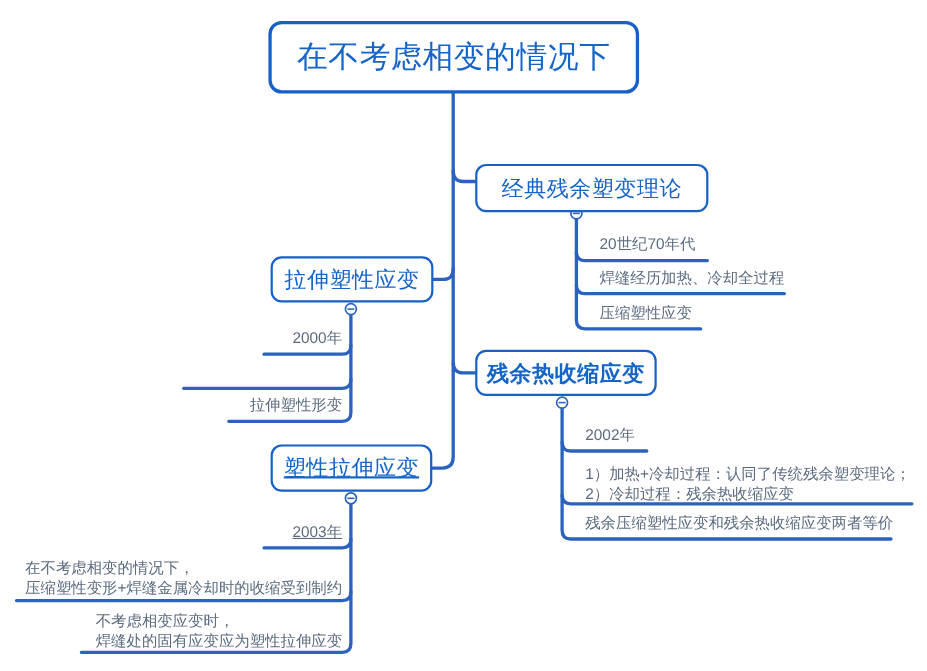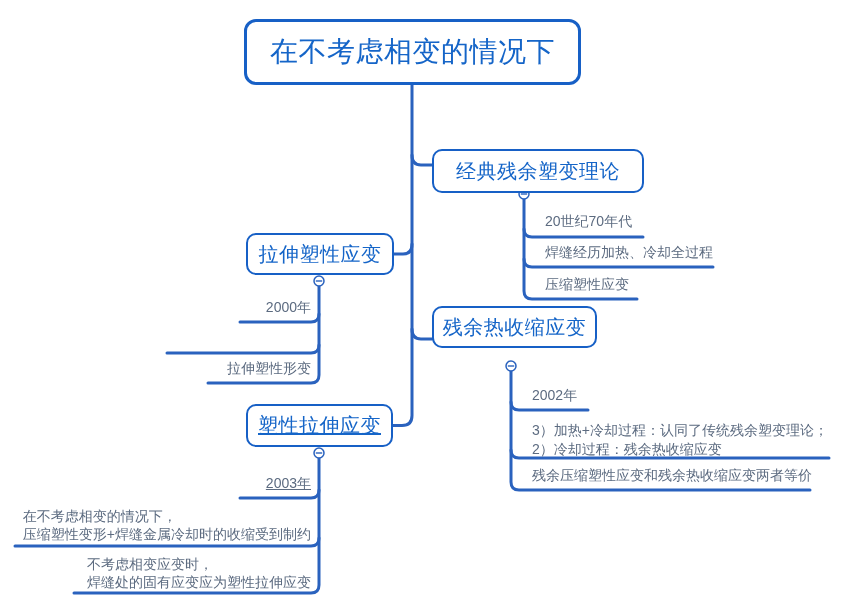--- a/index.html
+++ b/index.html
@@ -90,21 +90,21 @@
   <div class="node root-node" style="left:244px;top:19px;width:337px;height:66px;">
     <span>在不考虑相变的情况下</span>
   </div>
 
   <div class="node branch-node" style="left:432px;top:149px;width:212px;height:44px;">
     <span>经典残余塑变理论</span>
   </div>
   <div class="node branch-node" style="left:246px;top:233px;width:148px;height:42px;">
     <span>拉伸塑性应变</span>
   </div>
-  <div class="node branch-node" style="left:432px;top:306px;width:165px;height:42px;">
+  <div class="node branch-node" style="left:432px;top:318px;width:165px;height:42px;font-weight:bold;">
     <span>残余热收缩应变</span>
   </div>
   <div class="node branch-node" style="left:246px;top:404px;width:147px;height:43px;text-decoration:underline;">
     <span>塑性拉伸应变</span>
   </div>
 
   <div class="leaf" style="left:545px;top:212px;">
     <div>20世纪70年代</div>
   </div>
   <div class="leaf" style="left:545px;top:243px;">
@@ -118,21 +118,21 @@
     <div>2000年</div>
   </div>
   <div class="leaf" style="right:532px;top:359px;">
     <div>拉伸塑性形变</div>
   </div>
 
   <div class="leaf" style="left:532px;top:386px;">
     <div>2002年</div>
   </div>
   <div class="leaf wide" style="left:532px;top:421px;">
-    <div>3）加热+冷却过程：认同了传统残余塑变理论；</div>
+    <div>1）加热+冷却过程：认同了传统残余塑变理论；</div>
     <div>2）冷却过程：残余热收缩应变</div>
   </div>
   <div class="leaf" style="left:532px;top:466px;">
     <div>残余压缩塑性应变和残余热收缩应变两者等价</div>
   </div>
 
   <div class="leaf" style="right:532px;top:474px;text-decoration:underline;">
     <div>2003年</div>
   </div>
   <div class="leaf" style="right:532px;top:507px;">

